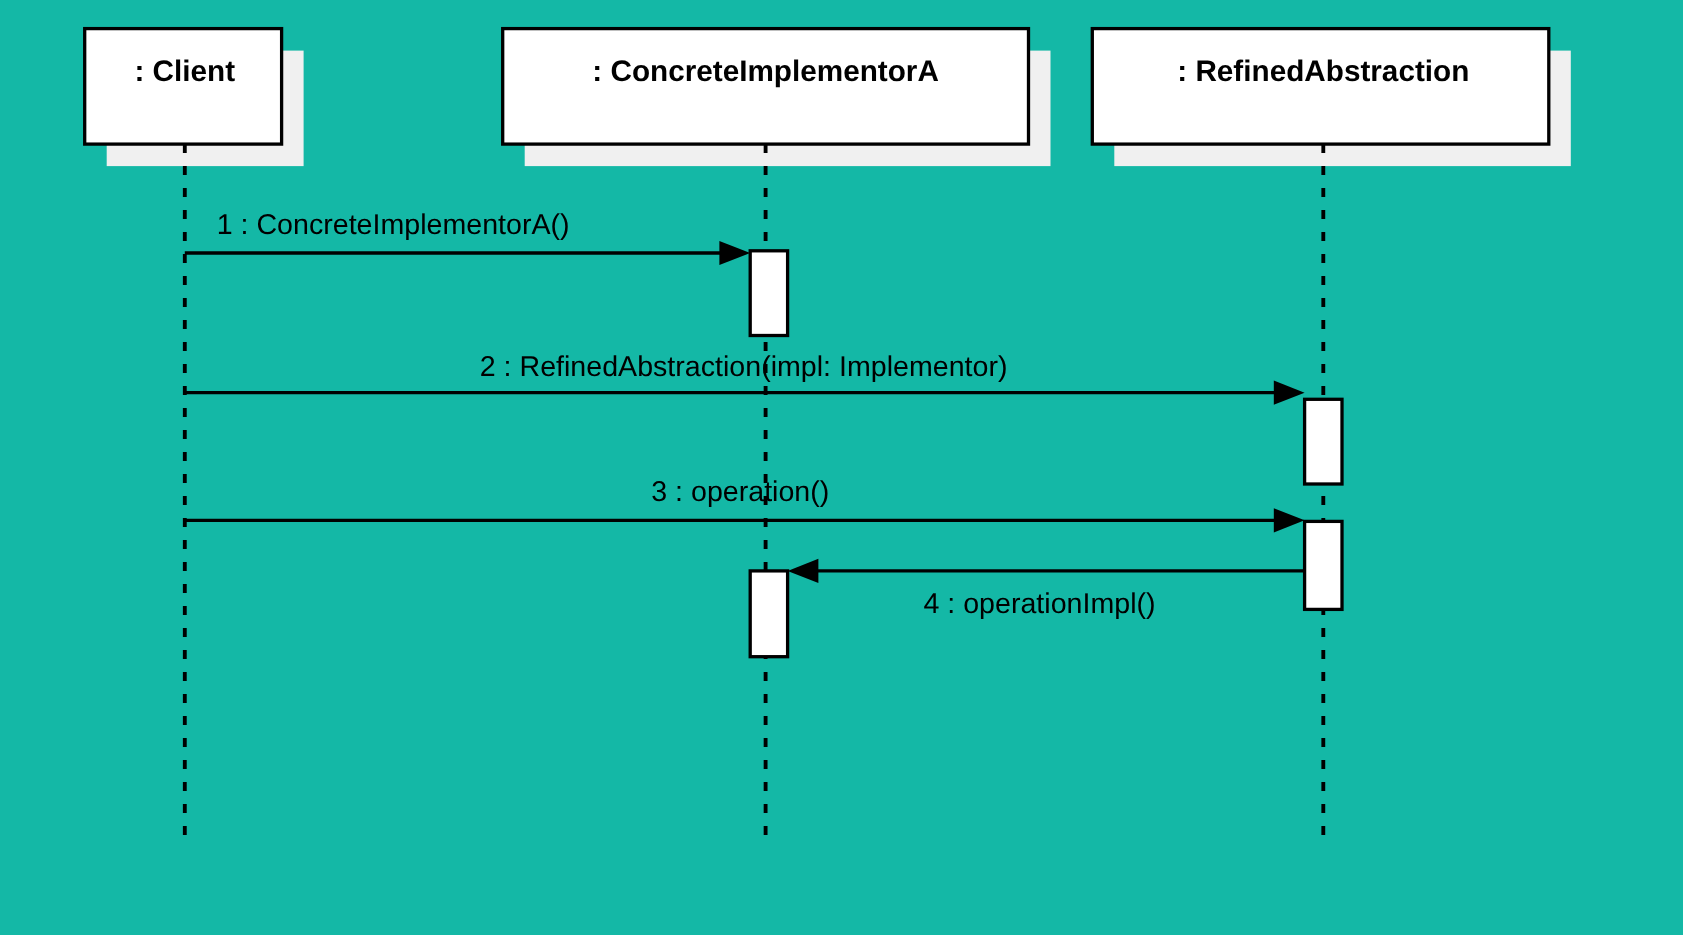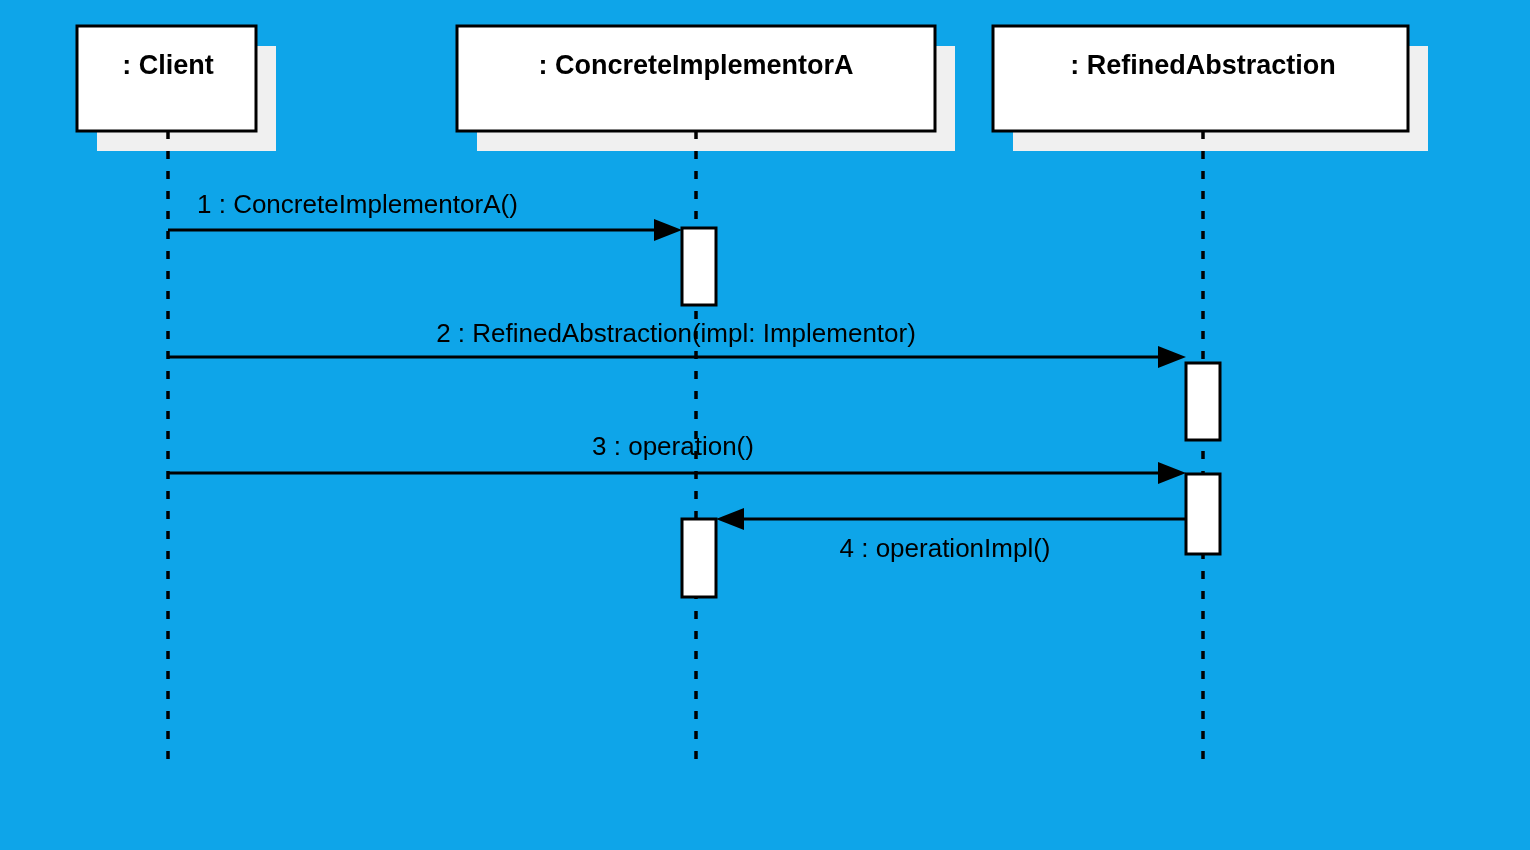--- a/index.html
+++ b/index.html
@@ -9,21 +9,21 @@
     background: #ffffff;
   }
   body {
     font-family: "Liberation Sans", sans-serif;
     -webkit-font-smoothing: antialiased;
   }
   #diagram-canvas {
     position: relative;
     width: 1530px;
     height: 850px;
-    background: #0ea5e9;
+    background: #14b8a6;
     overflow: hidden;
   }
   #diagram-svg {
     position: absolute;
     top: 0;
     left: 0;
     width: 1530px;
     height: 850px;
     display: block;
   }

